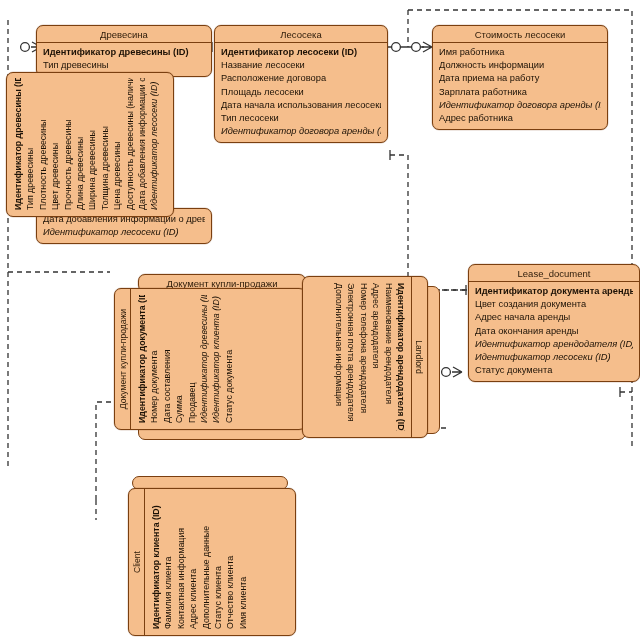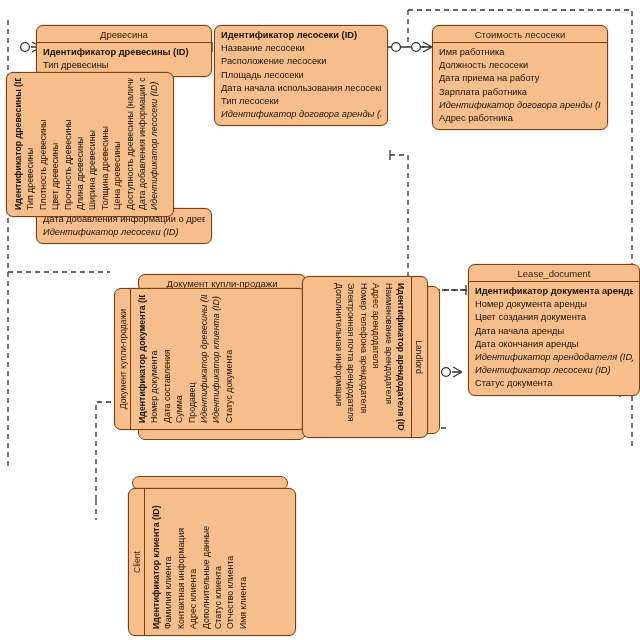--- a/index.html
+++ b/index.html
@@ -165,50 +165,50 @@
         <div class="attr">Толщина древесины</div>
         <div class="attr">Цена древесины</div>
         <div class="attr">Доступность древесины (наличие)</div>
         <div class="attr">Дата добавления информации о древесине</div>
         <div class="attr fk">Идентификатор лесосеки (ID)</div>
       </div>
     </div>
   </div>
 
   <div class="entity" id="e-lesoseka" style="left:214px;top:25px;width:174px;">
+    <div class="hdr">Лесосека</div>
     <div class="attrs">
       <div class="attr pk">Идентификатор лесосеки (ID)</div>
       <div class="attr">Название лесосеки</div>
-      <div class="attr">Расположение лесосеки</div>
+      <div class="attr">Расположение договора</div>
       <div class="attr">Площадь лесосеки</div>
       <div class="attr">Дата начала использования лесосеки</div>
       <div class="attr">Тип лесосеки</div>
       <div class="attr fk">Идентификатор договора аренды (ID)</div>
     </div>
   </div>
 
   <div class="entity" id="e-rabotnik" style="left:432px;top:25px;width:176px;">
     <div class="hdr">Стоимость лесосеки</div>
     <div class="attrs">
       <div class="attr">Имя работника</div>
-      <div class="attr">Должность лесосеки</div>
+      <div class="attr">Должность информации</div>
       <div class="attr">Дата приема на работу</div>
       <div class="attr">Зарплата работника</div>
       <div class="attr fk">Идентификатор договора аренды (ID)</div>
       <div class="attr">Адрес работника</div>
     </div>
   </div>
 
   <div class="entity" id="e-lease" style="left:468px;top:264px;width:172px;">
     <div class="hdr">Lease_document</div>
     <div class="attrs">
       <div class="attr pk">Идентификатор документа аренды (ID)</div>
-      <div class="attr">Номер документа аренды</div>
       <div class="attr">Цвет создания документа</div>
-      <div class="attr">Дата начала аренды</div>
+      <div class="attr">Адрес начала аренды</div>
       <div class="attr">Дата окончания аренды</div>
       <div class="attr fk">Идентификатор арендодателя (ID)</div>
       <div class="attr fk">Идентификатор лесосеки (ID)</div>
       <div class="attr">Статус документа</div>
     </div>
   </div>
 
   <div class="entity" style="left:138px;top:274px;width:168px;height:18px;">
     <div class="hdr" style="border-bottom:none;">Документ купли-продажи</div>
   </div>

